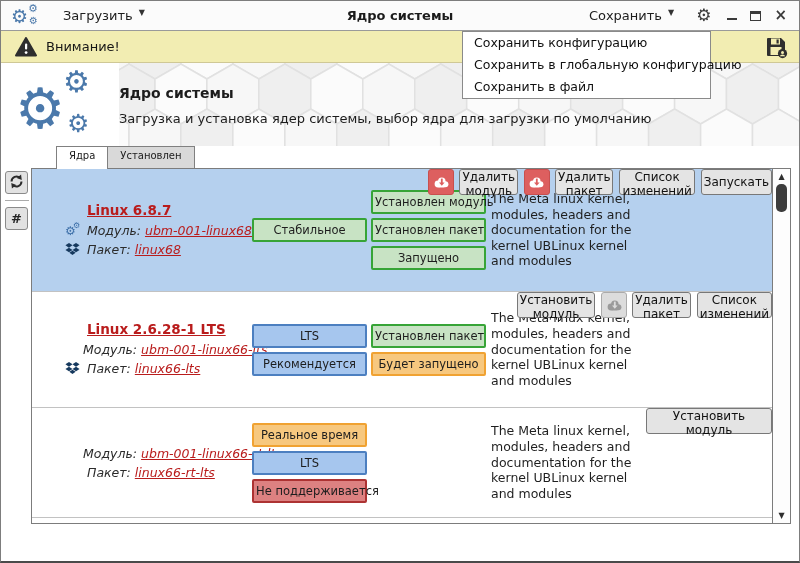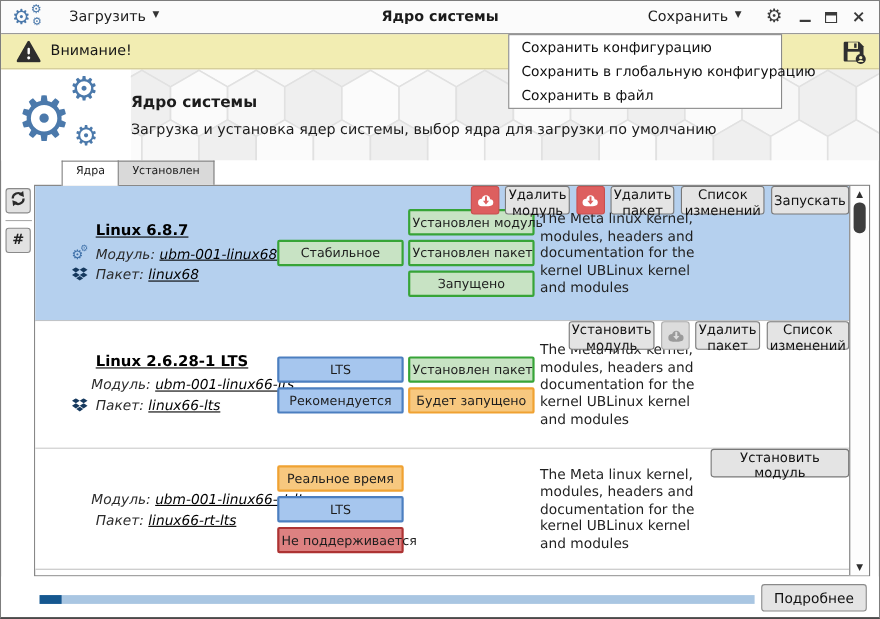--- a/index.html
+++ b/index.html
@@ -71,21 +71,21 @@
   .listbox { position:absolute; left:30px; top:167px; width:760px; height:356px;
              border:1px solid #7c7c7c; background:#fff; display:flex; }
   .rows { flex:1; display:flex; flex-direction:column; overflow:hidden; }
   .row { display:flex; align-items:stretch; border-bottom:1px solid #c2c2c2; background:#fff; }
   .row:nth-child(1){ height:123px; }
   .row:nth-child(2){ height:116px; }
   .row:nth-child(3){ height:110px; }
   .row.selected { background:#b5d0ee; }
 
   .info { width:220px; padding-left:33px; display:flex; flex-direction:column; justify-content:center; }
-  a { color:#000000; text-decoration:underline; cursor:pointer; }
+  a { color:#b91c1c; text-decoration:underline; cursor:pointer; }
   .kname { font-size:13.5px; font-weight:bold; margin-left:22px; margin-bottom:3px; width:max-content; }
   .kline { display:flex; align-items:center; font-style:italic; font-size:12.5px; height:19px; }
   .ic { width:22px; display:flex; align-items:center; }
   .klabel { color:#2b2b2b; margin-right:4px; white-space:nowrap; }
   .kval { white-space:nowrap; }
   .mod-icon { position:relative; width:18px; height:16px; display:inline-block; }
   .mod-icon span { position:absolute; line-height:1; color:#3d6fa8; }
   .mod-icon .g1 { font-size:12px; left:0; top:3px; }
   .mod-icon .g2 { font-size:8px; left:8px; top:0; }
 
@@ -443,20 +443,14 @@
           </div>
   </div>
       </div>
     <div class="vscroll">
       <div class="vs-up">▲</div>
       <div class="vs-thumb"></div>
       <div class="vs-down">▼</div>
     </div>
   </div>
 
-  <div class="footer">
-    <div class="progress">
-      <div class="progress-fill" style="width: 3%;"></div>
-    </div>
-    <button class="details-btn">Подробнее</button>
-  </div>
 
 </div>
 
 </body></html>

